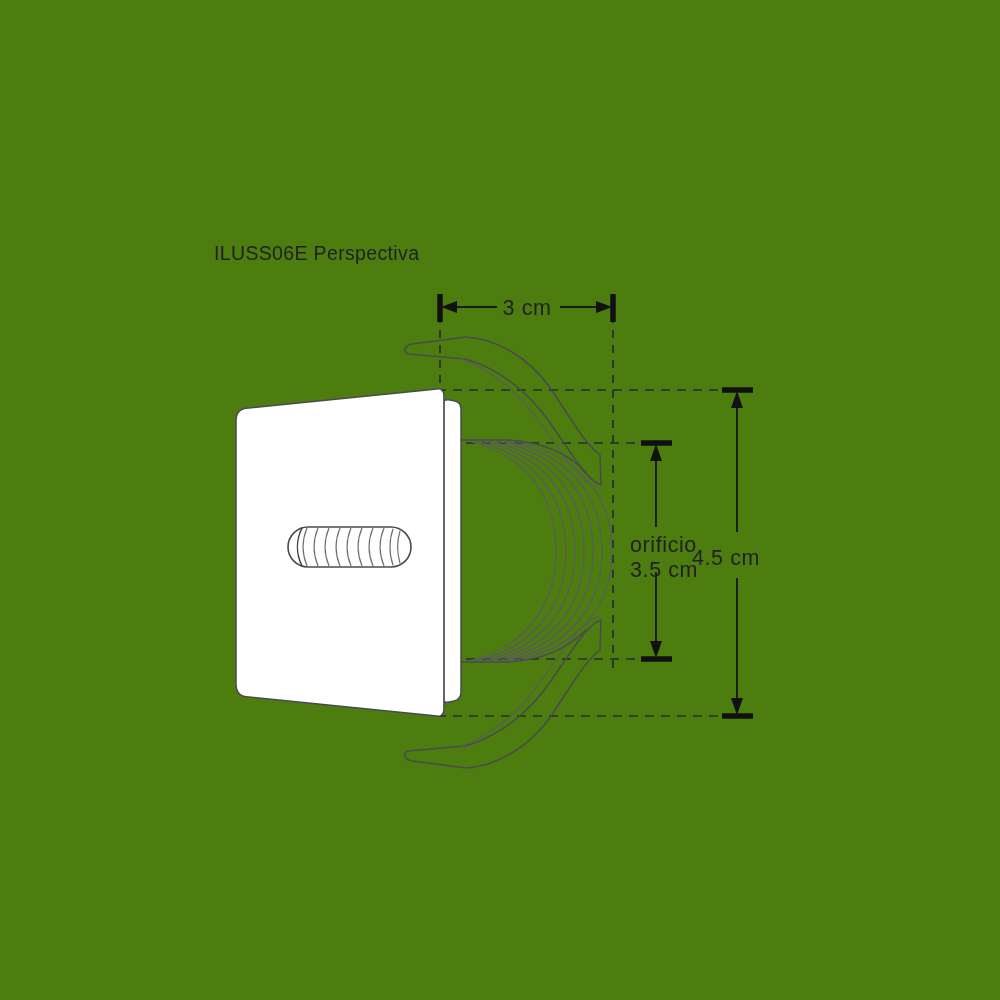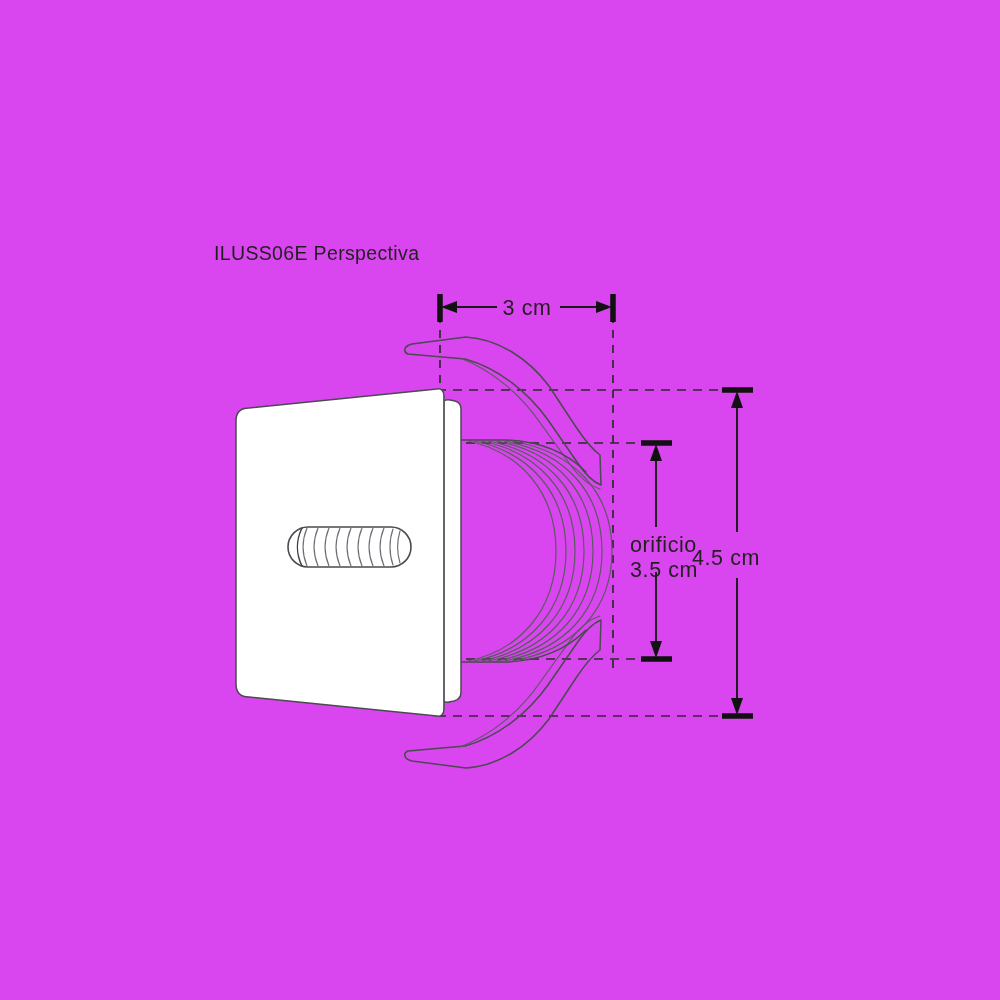--- a/index.html
+++ b/index.html
@@ -12,21 +12,21 @@
     width: 1000px;
     height: 1000px;
     overflow: hidden;
     font-family: "Liberation Sans", sans-serif;
     color: #231f20;
   }
   #drawing-root {
     position: relative;
     width: 1000px;
     height: 1000px;
-    background: #d946ef;
+    background: #4d7c0f;
   }
   svg#technical-drawing {
     display: block;
     width: 1000px;
     height: 1000px;
   }
   .part-outline {
     fill: #ffffff;
     stroke: #4a4a50;
     stroke-width: 1.5;

